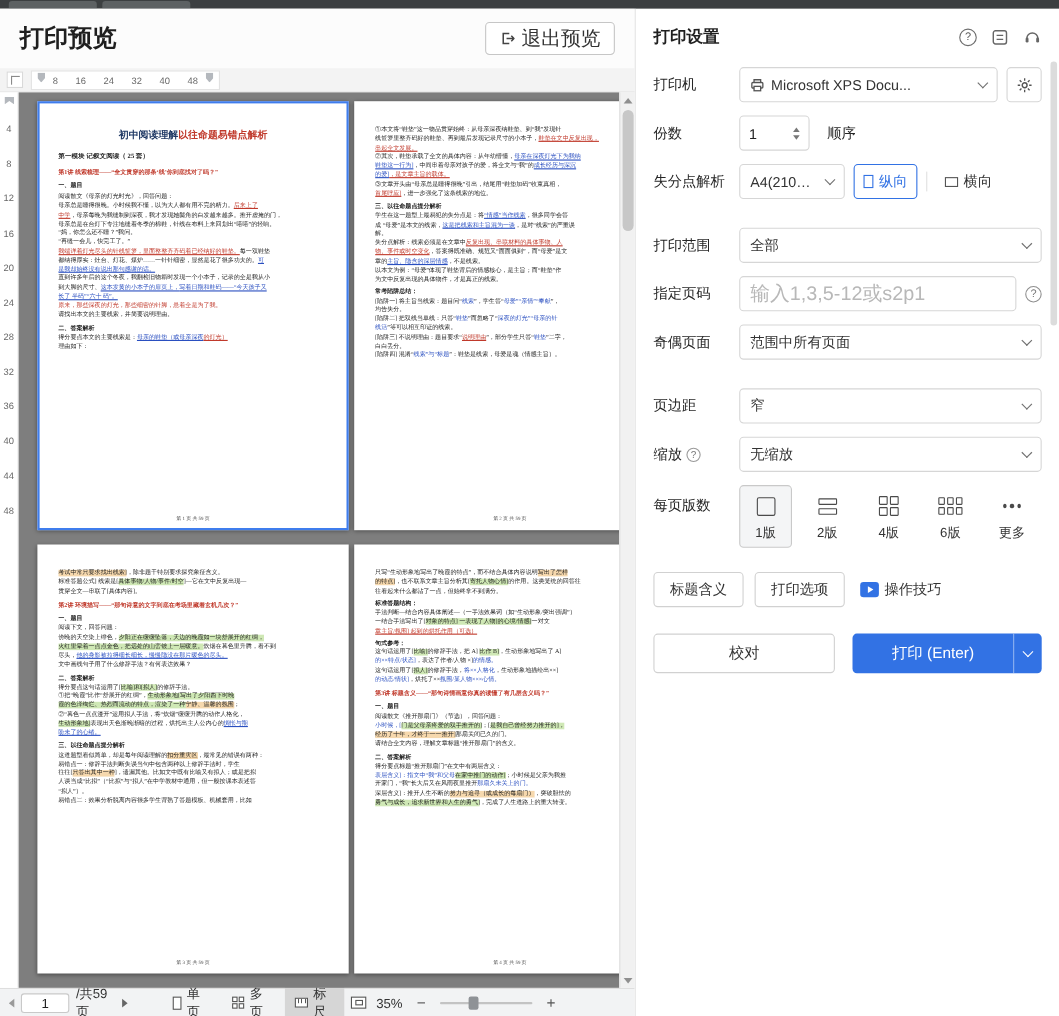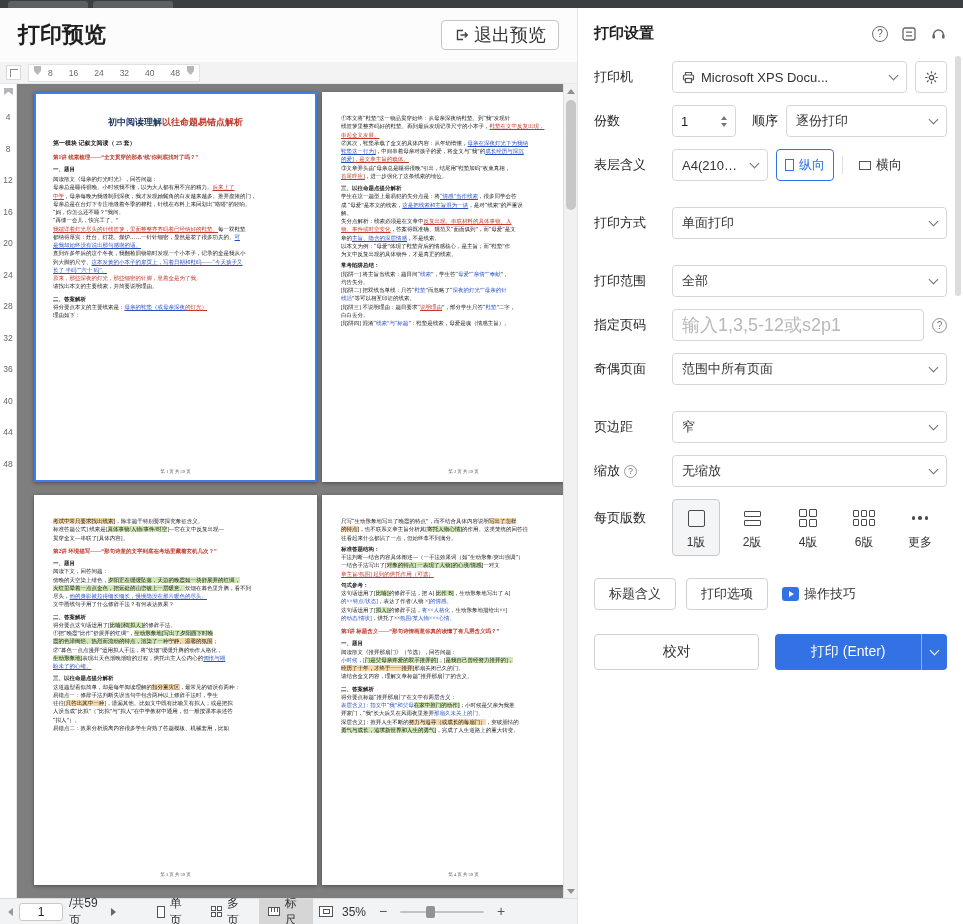--- a/index.html
+++ b/index.html
@@ -382,55 +382,42 @@
       <div class="slabel">份数</div>
       <div class="sctl">
         <div class="stepper">
           <span>1</span>
           <span class="st-arrows">
               <i class="tri-up-s"></i>
               <i class="tri-down-s"></i>
             </span>
         </div>
         <span class="mini-label">顺序</span>
-        <div class="dd">
-          <span class="dd-val">逐份打印</span>
-          <span class="chev"></span>
-        </div>
       </div>
     </div>
 
     <div class="srow gap-lg">
-      <div class="slabel">表层含义</div>
+      <div class="slabel">失分点解析</div>
       <div class="sctl">
         <div class="dd" style="flex:0 0 96px">
           <span class="dd-val">A4(210m...</span>
           <span class="chev"></span>
         </div>
         <div class="orient-btn portrait">
           <span class="ic-portrait"></span>
           <span>纵向</span>
         </div>
         <div class="od"></div>
         <div class="orient-btn landscape">
           <span class="ic-landscape"></span>
           <span>横向</span>
         </div>
       </div>
     </div>
 
-    <div class="srow gap-lg">
-      <div class="slabel">打印方式</div>
-      <div class="sctl">
-        <div class="dd">
-          <span class="dd-val">单面打印</span>
-          <span class="chev"></span>
-        </div>
-      </div>
-    </div>
 
     <div class="srow">
       <div class="slabel">打印范围</div>
       <div class="sctl">
         <div class="dd">
           <span class="dd-val">全部</span>
           <span class="chev"></span>
         </div>
       </div>
     </div>

